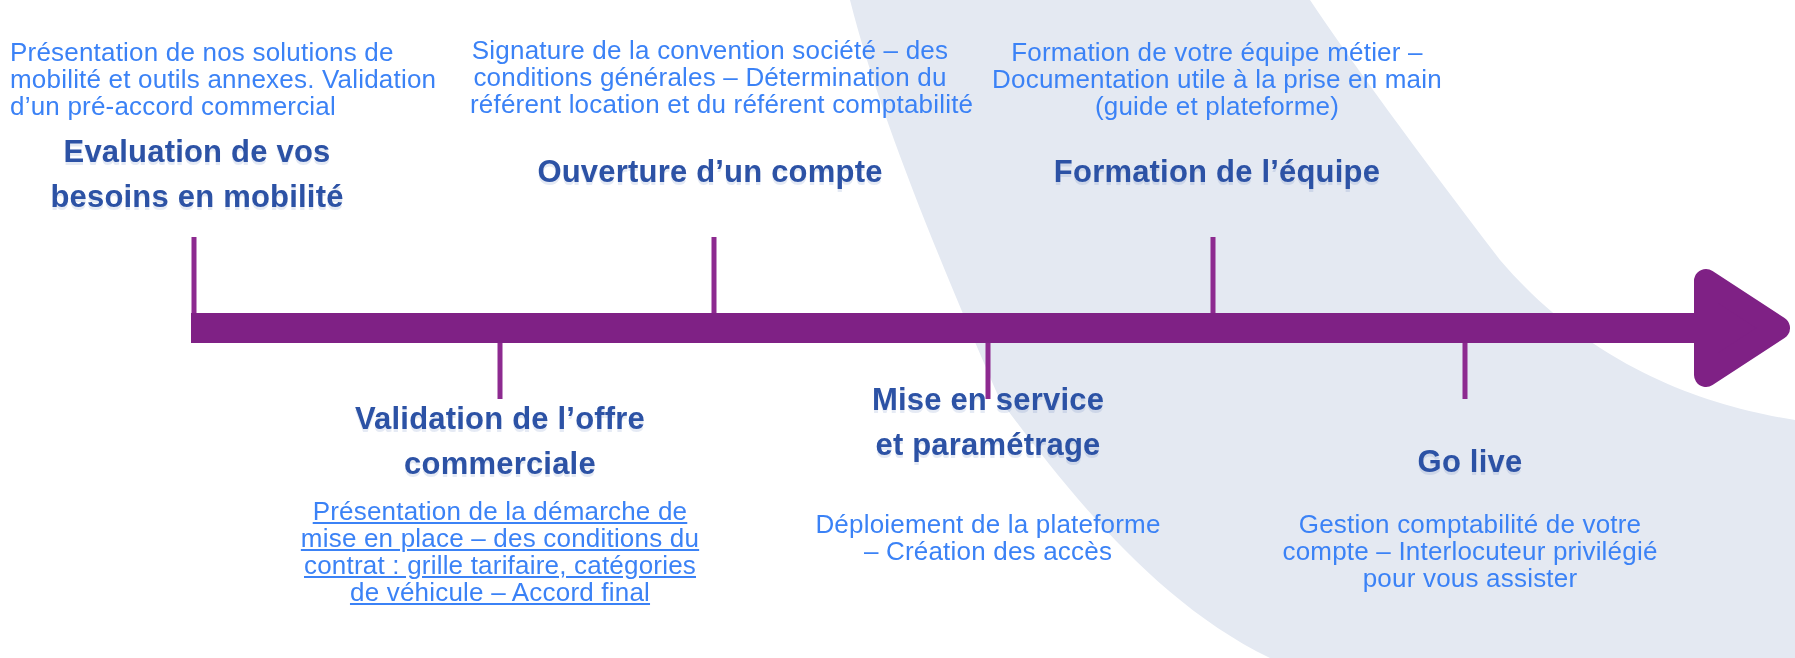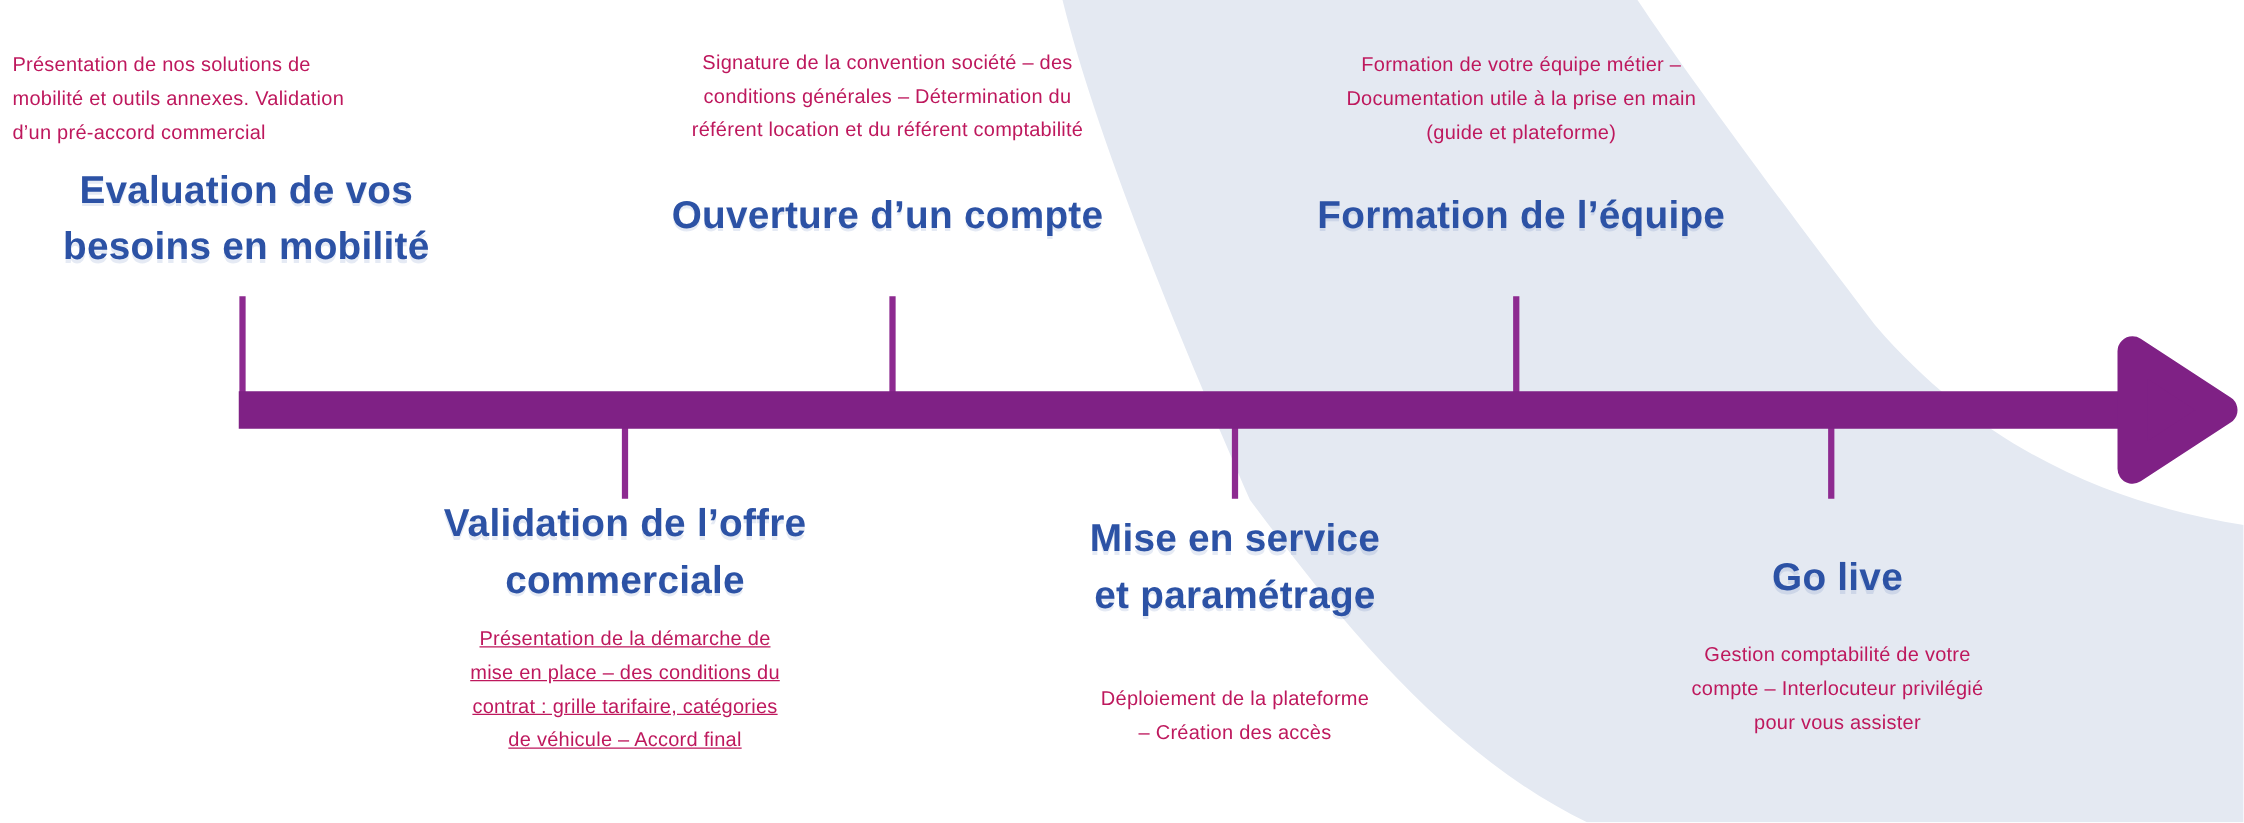--- a/index.html
+++ b/index.html
@@ -10,22 +10,22 @@
     background:#ffffff;
     font-family:"Liberation Sans", sans-serif;
   }
   .bg-svg, .timeline-svg{
     position:absolute;left:0;top:0;width:1795px;height:658px;
   }
   .bg-svg{z-index:0;}
   .timeline-svg{z-index:1;}
   .txt{position:absolute;z-index:2;}
   .step-desc{
-    font-size:16px;line-height:27px;
-    color:#be185d;
+    font-size:26px;line-height:27px;
+    color:#3b82f6;
     text-align:center;
     letter-spacing:0.2px;
   }
   .step-desc.align-left{text-align:left;}
   .step-title{
     font-size:31px;line-height:45px;
     font-weight:700;
     color:#2C52A5;
     text-align:center;
     letter-spacing:0.2px;
@@ -94,25 +94,25 @@
     <div class="line">Validation de l’offre</div>
     <div class="line">commerciale</div>
   </div>
   <div class="txt step-desc" style="left:270px;top:498px;width:460px;text-decoration:underline;">
     <div class="line">Présentation de la démarche de</div>
     <div class="line">mise en place – des conditions du</div>
     <div class="line">contrat : grille tarifaire, catégories</div>
     <div class="line">de véhicule – Accord final</div>
   </div>
 
-  <div class="txt step-title" style="left:788px;top:408px;width:400px;">
+  <div class="txt step-title" style="left:788px;top:377px;width:400px;">
     <div class="line">Mise en service</div>
     <div class="line">et paramétrage</div>
   </div>
-  <div class="txt step-desc" style="left:758px;top:511px;width:460px;margin-top:35px;">
+  <div class="txt step-desc" style="left:758px;top:511px;width:460px;">
     <div class="line">Déploiement de la plateforme</div>
     <div class="line">– Création des accès</div>
   </div>
 
   <div class="txt step-title" style="left:1270px;top:399px;width:400px;margin-top:40px;">
     <div class="line">Go live</div>
   </div>
   <div class="txt step-desc" style="left:1240px;top:511px;width:460px;">
     <div class="line">Gestion comptabilité de votre</div>
     <div class="line">compte – Interlocuteur privilégié</div>

